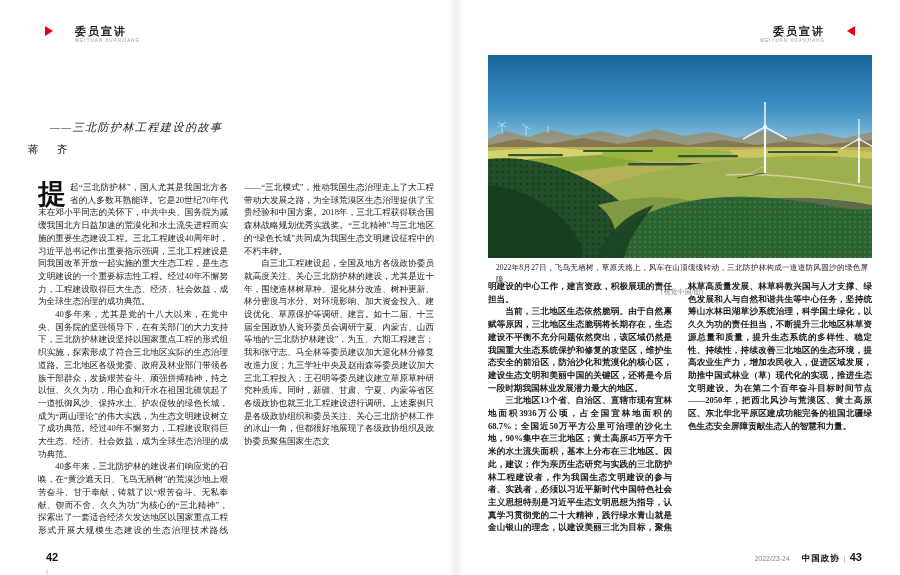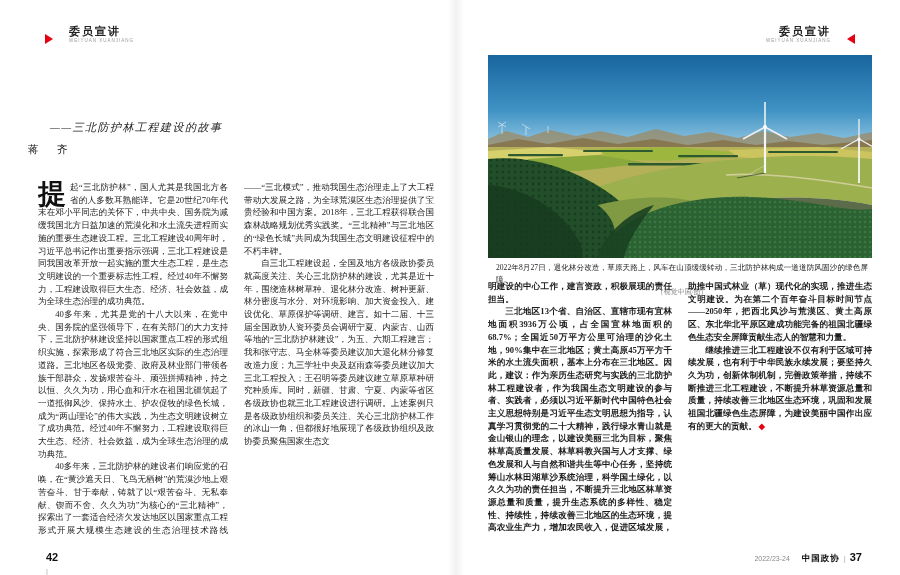--- a/index.html
+++ b/index.html
@@ -1,21 +1,21 @@
 <!DOCTYPE html>
 <html><head>
 <meta charset="utf-8">
 <style>
   html,body{margin:0;padding:0;background:#e8e8e8;}
   #spread{position:relative;width:900px;height:575px;background:#ffffff;overflow:hidden;
           font-family:"Liberation Serif", serif;color:#1a1a1a;}
   .gutter{position:absolute;left:448px;top:0;width:16px;height:575px;
           background:linear-gradient(90deg,rgba(0,0,0,0) 0%,rgba(0,0,0,0.06) 50%,rgba(0,0,0,0) 100%);}
   
-  .badge{position:absolute;top:26px;display:flex;align-items:flex-end;gap:16px;}
+  .badge{position:absolute;top:26px;display:flex;align-items:flex-start;gap:22px;}
   .badge-left{left:45px;}
   .badge-right{right:45px;flex-direction:row-reverse;}
   .tri-r{width:0;height:0;border-left:8px solid #e60012;border-top:5px solid transparent;border-bottom:5px solid transparent;}
   .tri-l{width:0;height:0;border-right:8px solid #e60012;border-top:5px solid transparent;border-bottom:5px solid transparent;}
   .badge-text{display:flex;flex-direction:column;line-height:1;}
   .badge-label{font-family:"Liberation Sans",sans-serif;font-weight:bold;font-size:11px;letter-spacing:2px;color:#222;}
   .badge-tagline{font-family:"Liberation Sans",sans-serif;font-size:4.5px;color:#999;letter-spacing:1px;margin-top:2px;}
   .badge-right .badge-text{align-items:flex-end;}
   
   .title{position:absolute;left:38px;top:86px;font-size:23px;font-weight:900;letter-spacing:1px;color:#111;
@@ -154,39 +154,39 @@
           <line x1="0" y1="0" x2="0" y2="-20"></line>
           <line x1="0" y1="0" x2="18" y2="10"></line>
           <line x1="0" y1="0" x2="-18" y2="10"></line>
         </g>
         <circle cx="371" cy="84" r="1.6" fill="#ffffff"></circle>
       </g>
     </svg>
   </div>
 
   <div class="caption">
-    <div>2022年8月27日，退化林分改造，草原天路上，风车在山顶缓缓转动，三北防护林构成一道道防风固沙的绿色屏障。</div>
+    <div>2022年8月27日，飞鸟无栖树，草原天路上，风车在山顶缓缓转动，三北防护林构成一道道防风固沙的绿色屏障。</div>
     <div class="credit">（视觉中国/图）</div>
   </div>
 
   <div class="bodycols body-right">
     <p class="noindent">明建设的中心工作，建言资政，积极展现的责任担当。</p>
+    <p>当前，三北地区生态依然脆弱。由于自然禀赋等原因，三北地区生态脆弱将长期存在，生态建设不平衡不充分问题依然突出，该区域仍然是我国重大生态系统保护和修复的攻坚区，维护生态安全的前沿区，防治沙化和荒漠化的核心区，建设生态文明和美丽中国的关键区，还将是今后一段时期我国林业发展潜力最大的地区。</p>
     <p>三北地区13个省、自治区、直辖市现有宜林地面积3936万公顷，占全国宜林地面积的68.7%；全国近50万平方公里可治理的沙化土地，90%集中在三北地区；黄土高原45万平方千米的水土流失面积，基本上分布在三北地区。因此，建议：作为亲历生态研究与实践的三北防护林工程建设者，作为我国生态文明建设的参与者、实践者，必须以习近平新时代中国特色社会主义思想特别是习近平生态文明思想为指导，认真学习贯彻党的二十大精神，践行绿水青山就是金山银山的理念，以建设美丽三北为目标，聚焦林草高质量发展、林草科教兴国与人才支撑、绿色发展和人与自然和谐共生等中心任务，坚持统筹山水林田湖草沙系统治理，科学国土绿化，以久久为功的责任担当，不断提升三北地区林草资源总量和质量，提升生态系统的多样性、稳定性、持续性，持续改善三北地区的生态环境，提高农业生产力，增加农民收入，促进区域发展，助推中国式林业（草）现代化的实现，推进生态文明建设。为在第二个百年奋斗目标时间节点——2050年，把西北风沙与荒漠区、黄土高原区、东北华北平原区建成功能完备的祖国北疆绿色生态安全屏障贡献生态人的智慧和力量。</p>
-    <p><span>继续推进三北工程建设不仅有利于区域可持续发展，也有利于中华民族永续发展；要坚持久久为功，创新体制机制，完善政策举措，持续不断推进三北工程建设，不断提升林草资源总量和质量，持续改善三北地区生态环境，巩固和发展祖国北疆绿色生态屏障，为建设美丽中国作出应有的更大的贡献。</span><span class="endmark">◆</span></p>
 
   </div>
 
   <div class="gutter"></div>
 
   <div class="footer footer-left">
     <span class="pageno">42</span>
     <span class="sep">|</span>
     <span class="mag">中国政协</span>
     <span class="issue">2022/23-24</span>
   </div>
   <div class="footer footer-right">
     <span class="issue">2022/23-24</span>
     <span class="mag">中国政协</span>
     <span class="sep">|</span>
-    <span class="pageno">37</span>
+    <span class="pageno">43</span>
   </div>
 
 </div>
 
 </body></html>

